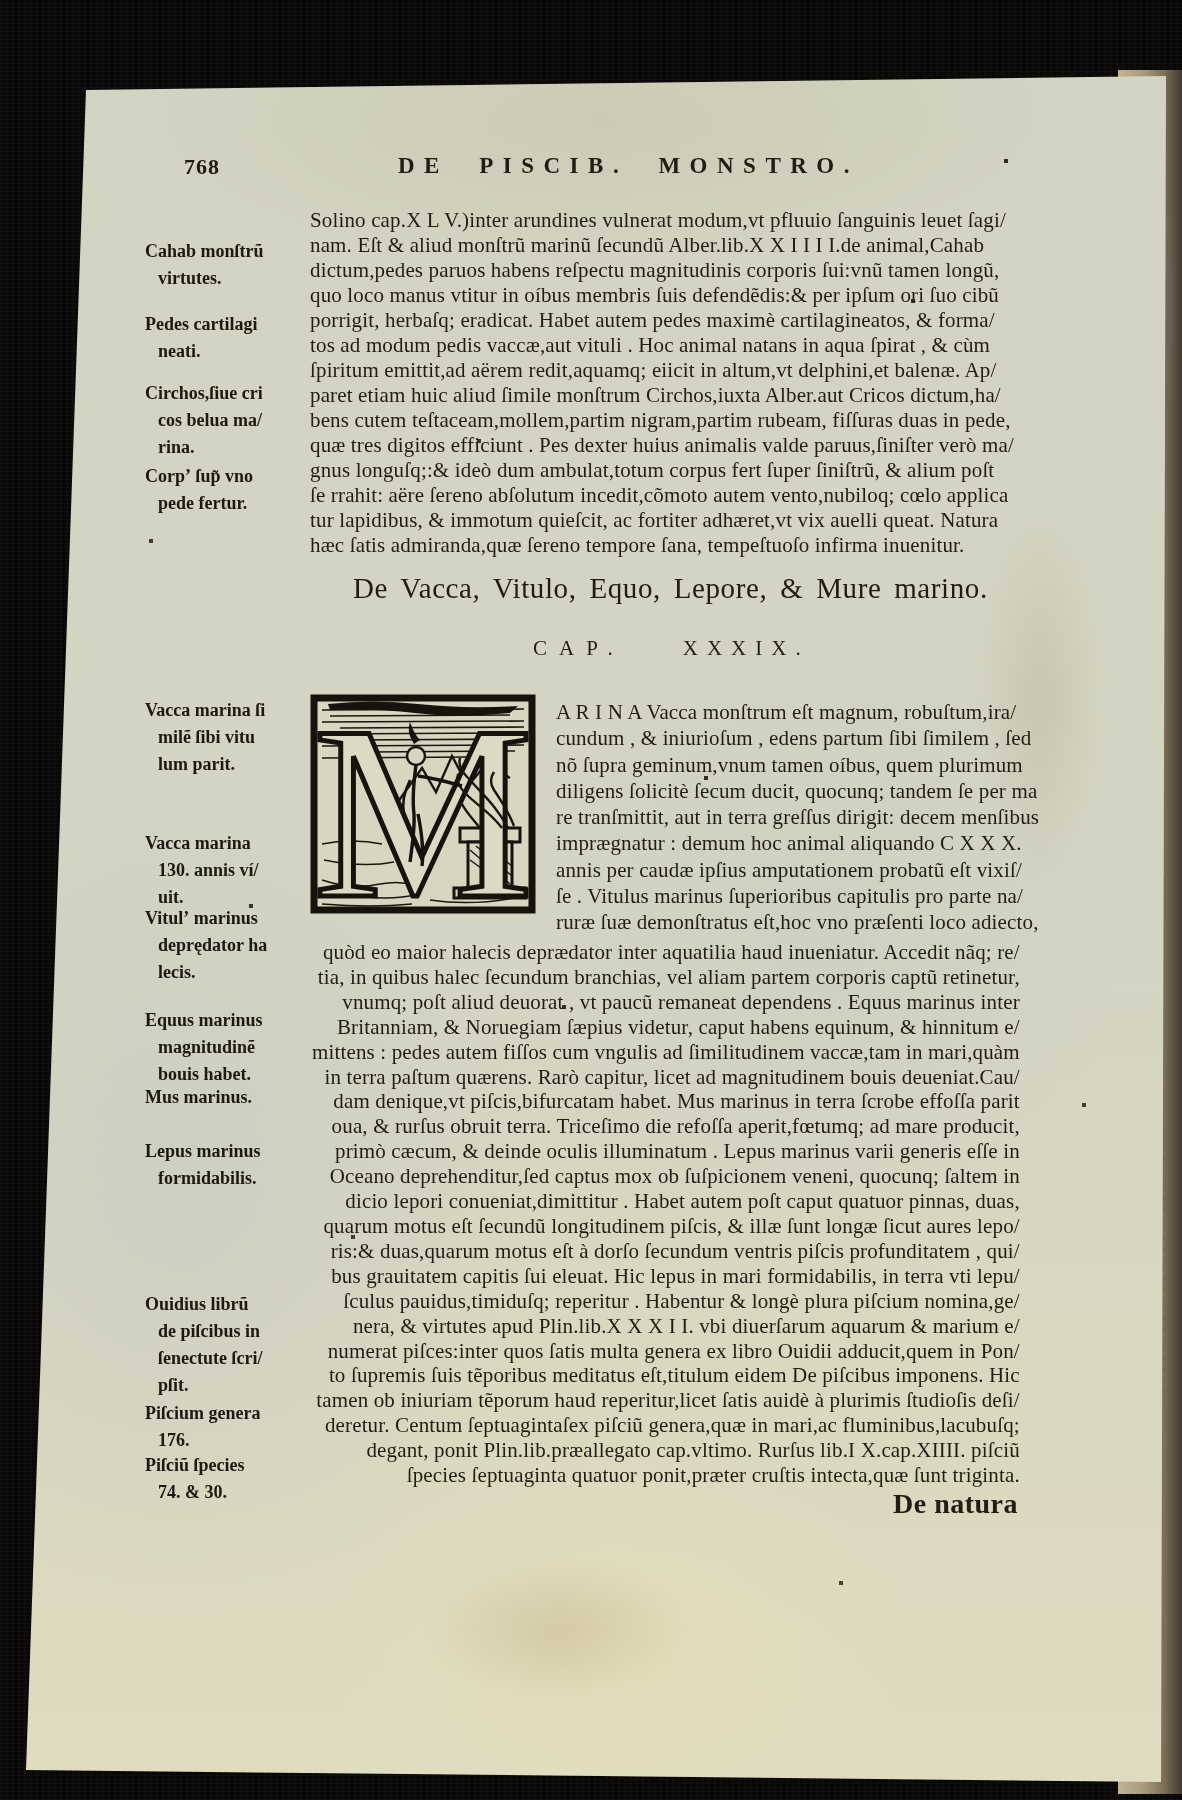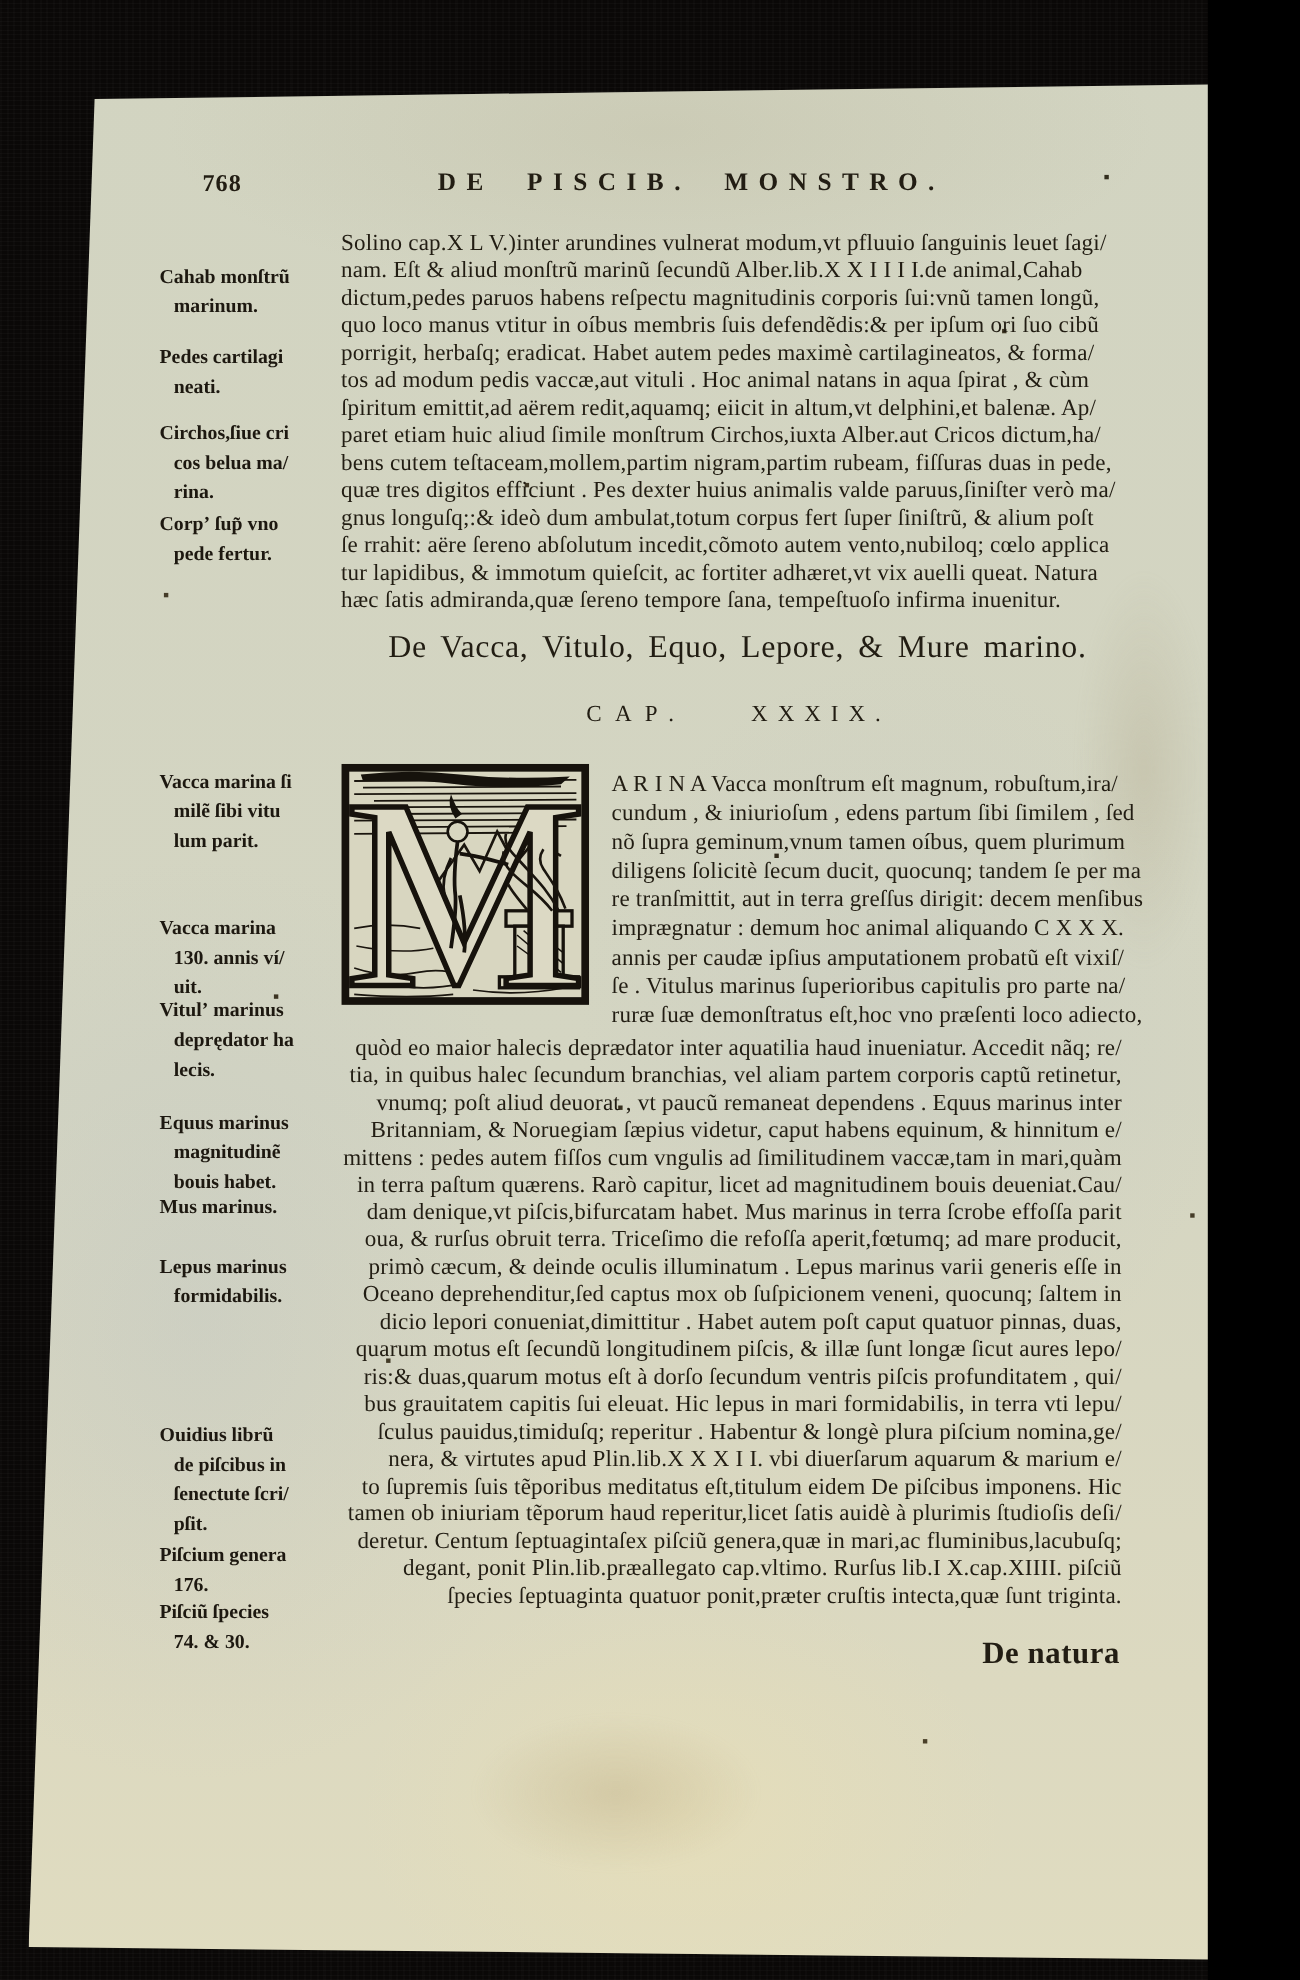--- a/index.html
+++ b/index.html
@@ -1,17 +1,17 @@
 <!DOCTYPE html>
 <html><head>
 <meta charset="utf-8">
 <style>
   html,body{margin:0;padding:0;background:#000;}
   #canvas{
-    position:relative;width:1098px;height:1800px;overflow:hidden;
+    position:relative;width:1182px;height:1800px;overflow:hidden;
     background:
       repeating-linear-gradient(0deg, rgba(255,255,255,0.025) 0 1px, transparent 1px 4px),
       repeating-linear-gradient(90deg, rgba(255,255,255,0.015) 0 2px, transparent 2px 6px),
       #0a0807;
     font-family:"Liberation Serif","DejaVu Serif",serif;
   }
   
   #fore-edge{
     position:absolute;left:1118px;top:70px;width:64px;height:1724px;z-index:1;
     background:linear-gradient(90deg,#c0b494 0%,#a89b7d 40%,#7b6f59 72%,#423a2e 100%);
@@ -103,21 +103,21 @@
     <div>bens cutem teſtaceam,mollem,partim nigram,partim rubeam, fiſſuras duas in pede,</div>
     <div>quæ tres digitos efficiunt . Pes dexter huius animalis valde paruus,ſiniſter verò ma/</div>
     <div>gnus longuſq;:&amp; ideò dum ambulat,totum corpus fert ſuper ſiniſtrũ, &amp; alium poſt</div>
     <div>ſe rrahit: aëre ſereno abſolutum incedit,cõmoto autem vento,nubiloq; cœlo applica</div>
     <div>tur lapidibus, &amp; immotum quieſcit, ac fortiter adhæret,vt vix auelli queat. Natura</div>
     <div>hæc ſatis admiranda,quæ ſereno tempore ſana, tempeſtuoſo infirma inuenitur.</div>
   </div>
 
   <div class="mnote" style="top:238px">
     <div>Cahab monſtrũ</div>
-    <div>marinum.</div>
+    <div>virtutes.</div>
   </div>
   <div class="mnote" style="top:311px">
     <div>Pedes cartilagi</div>
     <div>neati.</div>
   </div>
   <div class="mnote" style="top:380px">
     <div>Circhos,ſiue cri</div>
     <div>cos belua ma/</div>
     <div>rina.</div>
   </div>
@@ -203,20 +203,21 @@
     <div>dam denique,vt piſcis,bifurcatam habet.  Mus marinus in terra ſcrobe effoſſa parit</div>
     <div>oua, &amp; rurſus obruit terra. Triceſimo die refoſſa aperit,fœtumq; ad mare producit,</div>
     <div>primò cæcum, &amp; deinde oculis illuminatum .  Lepus marinus varii  generis eſſe in</div>
     <div>Oceano deprehenditur,ſed captus mox ob ſuſpicionem veneni, quocunq; ſaltem in</div>
     <div>dicio lepori conueniat,dimittitur .  Habet autem  poſt caput quatuor pinnas, duas,</div>
     <div>quarum motus eſt ſecundũ longitudinem piſcis, &amp; illæ ſunt longæ ſicut  aures lepo/</div>
     <div>ris:&amp; duas,quarum motus eſt à dorſo ſecundum ventris piſcis profunditatem , qui/</div>
     <div>bus grauitatem capitis ſui eleuat.  Hic lepus in mari formidabilis, in terra vti  lepu/</div>
     <div>ſculus pauidus,timiduſq; reperitur .  Habentur &amp; longè plura piſcium nomina,ge/</div>
     <div>nera, &amp; virtutes apud Plin.lib.X X X I I. vbi diuerſarum aquarum &amp; marium e/</div>
+    <div>numerat piſces:inter quos ſatis multa genera ex libro Ouidii adducit,quem in Pon/</div>
     <div>to ſupremis ſuis tẽporibus meditatus eſt,titulum eidem De piſcibus imponens. Hic</div>
     <div>tamen ob iniuriam tẽporum haud reperitur,licet ſatis auidè à plurimis ſtudioſis deſi/</div>
     <div>deretur. Centum ſeptuagintaſex piſciũ genera,quæ in mari,ac fluminibus,lacubuſq;</div>
     <div>degant, ponit Plin.lib.præallegato cap.vltimo. Rurſus lib.I X.cap.XIIII. piſciũ</div>
     <div>ſpecies ſeptuaginta quatuor ponit,præter cruſtis intecta,quæ ſunt triginta.</div>
   </div>
 
   <div class="mnote" style="top:697px">
     <div>Vacca marina ſi</div>
     <div>milẽ ſibi vitu</div>

